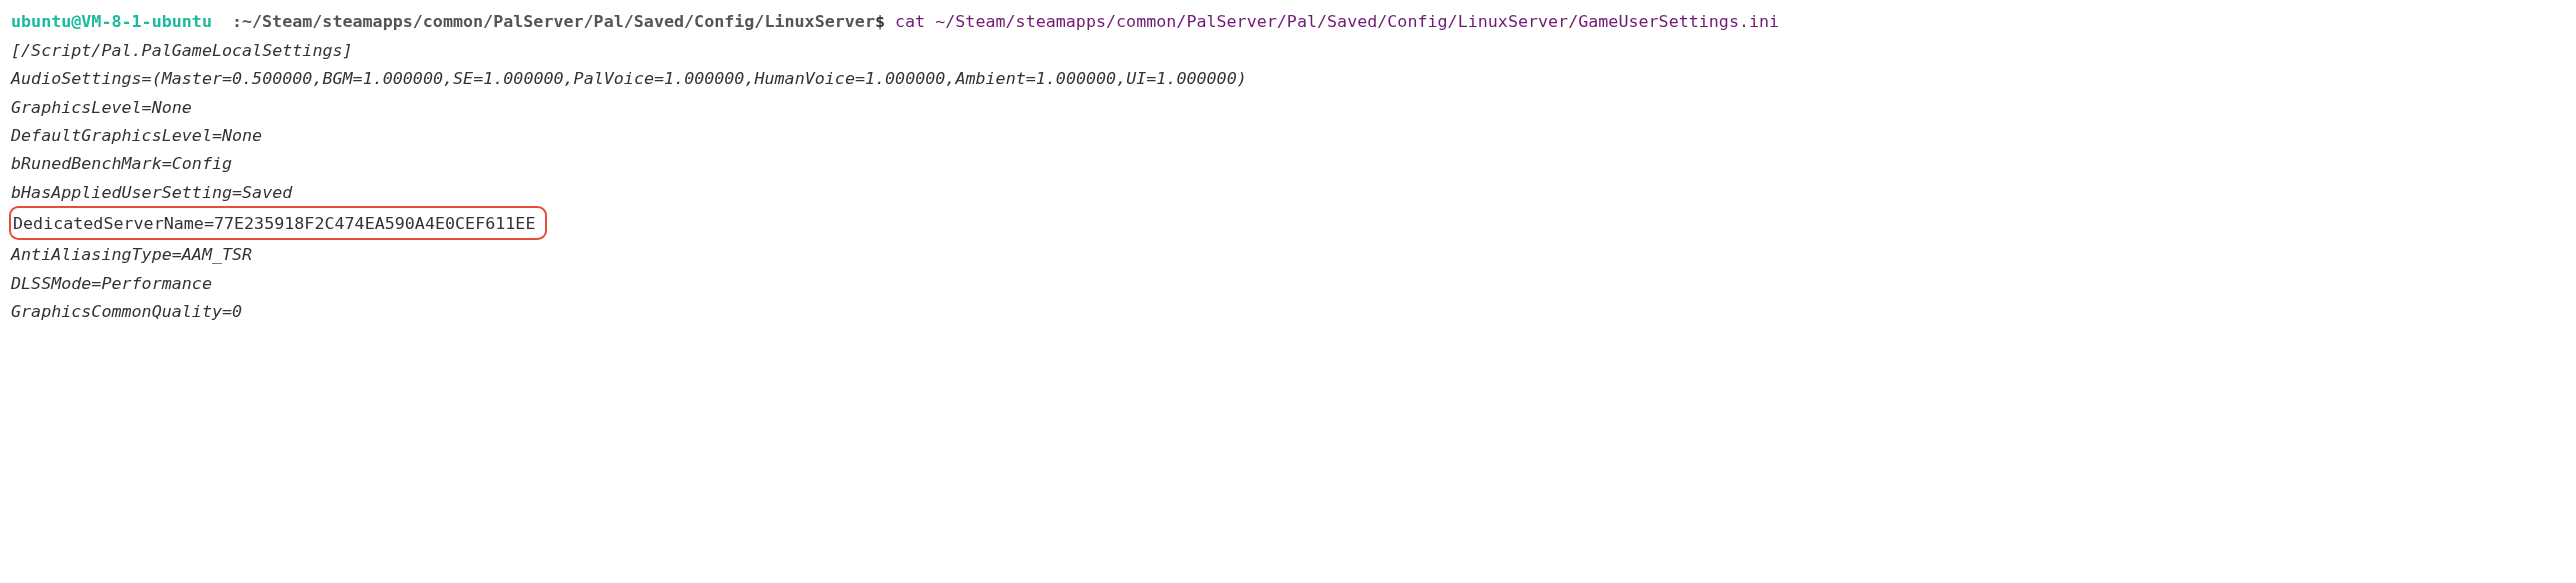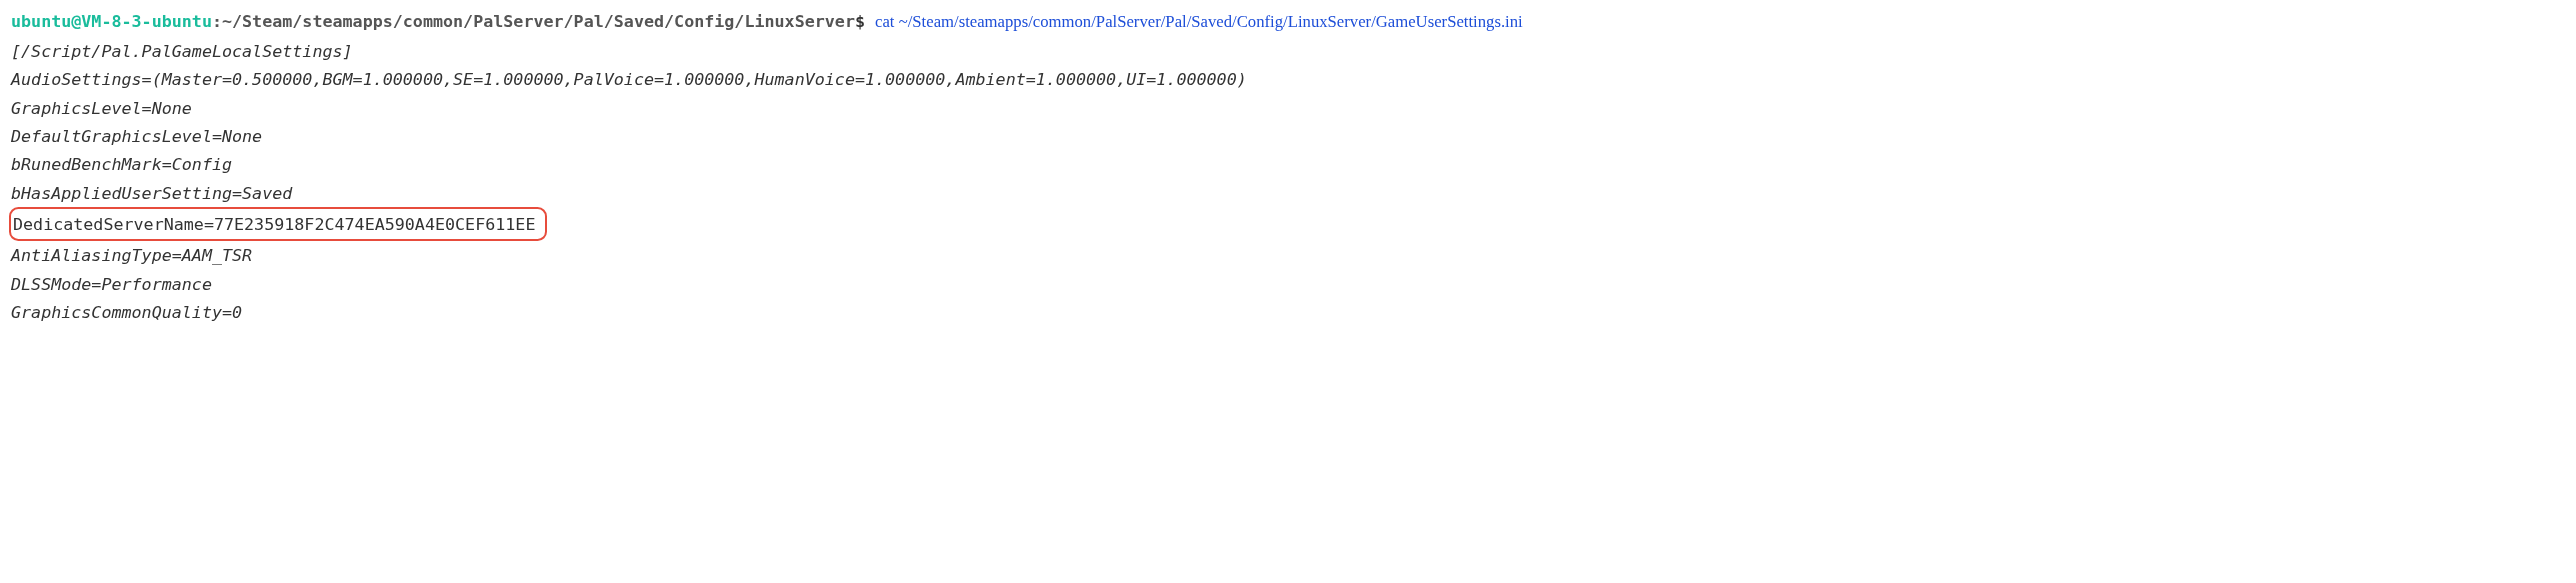--- a/index.html
+++ b/index.html
@@ -17,44 +17,44 @@
       white-space: pre-wrap;
       word-break: break-all;
     }
     .prompt-user {
       color: #1abc9c;
       font-weight: 600;
     }
     .prompt-path {
       color: #555555;
       font-weight: 600;
+      margin-left: 20px;
     }
     .prompt-dollar {
       color: #333333;
       font-weight: 600;
     }
     .command {
-      color: #1d4ed8;
-      font-family: Liberation Serif, serif;
+      color: #701a75;
     }
     .output-line {
       color: #333333;
       font-style: italic;
     }
     .highlighted-line {
       display: inline-block;
       border: 2.3px solid #e74c3c;
       border-radius: 9.3px;
       padding: 0.9px 9.3px 0.9px 1.9px;
       color: #333333;
       margin-left: -1.9px;
     }
   </style>
 </head>
-<body><span class="prompt-user">ubuntu@VM-8-3-ubuntu</span><span class="prompt-path">:~/Steam/steamapps/common/PalServer/Pal/Saved/Config/LinuxServer</span><span class="prompt-dollar">$</span> <span class="command">cat ~/Steam/steamapps/common/PalServer/Pal/Saved/Config/LinuxServer/GameUserSettings.ini</span>
+<body><span class="prompt-user">ubuntu@VM-8-1-ubuntu</span><span class="prompt-path">:~/Steam/steamapps/common/PalServer/Pal/Saved/Config/LinuxServer</span><span class="prompt-dollar">$</span> <span class="command">cat ~/Steam/steamapps/common/PalServer/Pal/Saved/Config/LinuxServer/GameUserSettings.ini</span>
 <span class="output-line">[/Script/Pal.PalGameLocalSettings]</span>
 <span class="output-line">AudioSettings=(Master=0.500000,BGM=1.000000,SE=1.000000,PalVoice=1.000000,HumanVoice=1.000000,Ambient=1.000000,UI=1.000000)</span>
 <span class="output-line">GraphicsLevel=None</span>
 <span class="output-line">DefaultGraphicsLevel=None</span>
 <span class="output-line">bRunedBenchMark=Config</span>
 <span class="output-line">bHasAppliedUserSetting=Saved</span>
 <span class="highlighted-line">DedicatedServerName=77E235918F2C474EA590A4E0CEF611EE</span>
 <span class="output-line">AntiAliasingType=AAM_TSR</span>
 <span class="output-line">DLSSMode=Performance</span>
 <span class="output-line">GraphicsCommonQuality=0</span>

